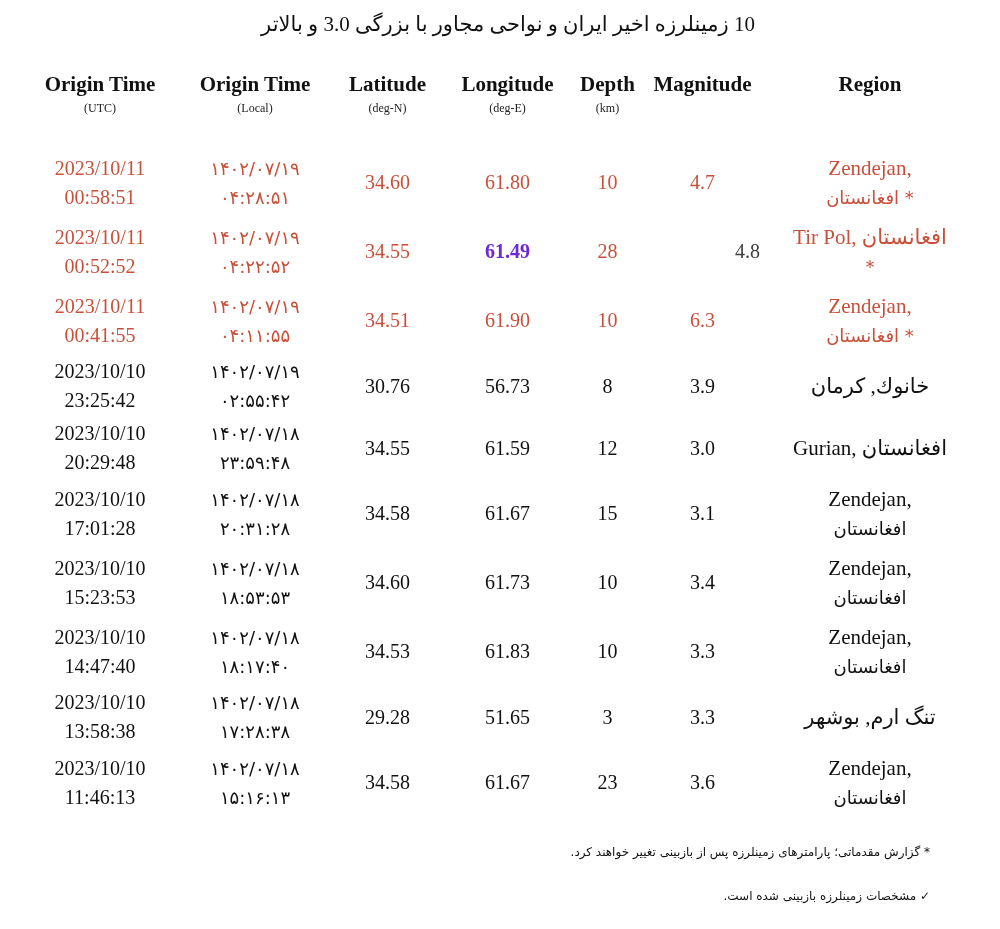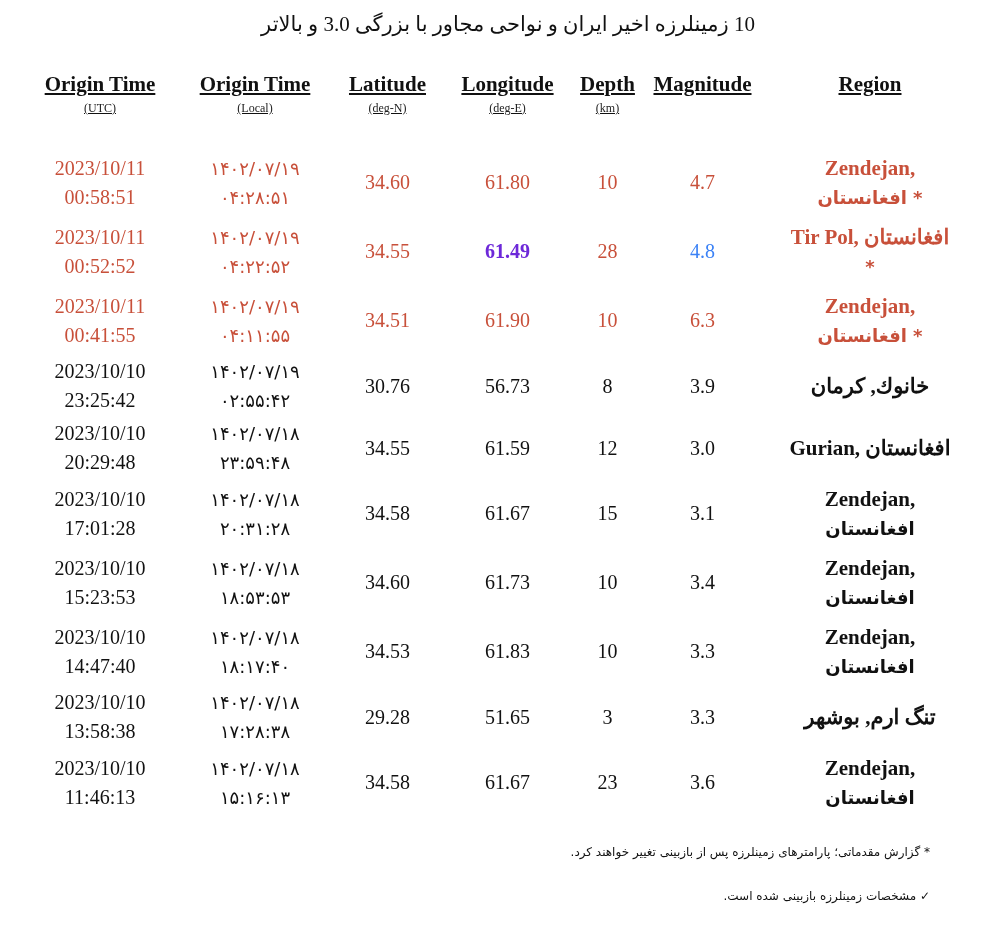--- a/index.html
+++ b/index.html
@@ -6,27 +6,27 @@
   body { width:1000px; height:929px; position:relative; overflow:hidden;
          font-family:"Liberation Serif", "DejaVu Serif", serif; color:#111; }
   .title { position:absolute; top:12px; left:8px; width:1000px; text-align:center;
            font-size:21px; direction:rtl; unicode-bidi:plaintext; }
   .title span { display:inline-block; }
   table { position:absolute; top:72px; left:20px; border-collapse:collapse; table-layout:fixed; width:960px; }
   col.c1{width:160px} col.c2{width:150px} col.c3{width:115px} col.c4{width:125px}
   col.c5{width:75px} col.c6{width:115px} col.c7{width:220px}
   th { font-weight:bold; font-size:21px; padding:0; line-height:24px; vertical-align:top; text-align:center; }
   th .unit { display:block; font-weight:normal; font-size:12px; line-height:24px; color:#222; }
-  thead tr { height:76px;text-decoration:underline; }
+  thead tr { height:76px; }
   td { text-align:center; font-size:20px; line-height:29px; padding:0; vertical-align:middle; }
   td .persian { font-family:"DejaVu Sans", sans-serif; font-size:18px; line-height:29px; letter-spacing:1px; }
   tr.red td { color:#c8503a; }
   tr.row { height:69px; }
   tr.row.short { height:62px; }
-  td.region { direction:ltr; font-size:21px;font-weight:bold; }
+  td.region { direction:ltr; font-size:21px; }
   td.region .ln { display:block; }
   td.region .fa { font-family:"DejaVu Sans", sans-serif; font-size:18px; }
   .notes { position:absolute; left:380px; width:550px; direction:rtl; text-align:right;
            font-family:"DejaVu Sans", sans-serif; font-size:12px; color:#111; }
   .note1 { top:845px; }
   .note2 { top:889px; }
 </style>
 </head>
 <body>
 
@@ -65,21 +65,21 @@
           <span class="ln">Zendejan,</span>
           <span class="ln fa" dir="rtl">* افغانستان</span>
         </td>
       </tr>
       <tr class="row red">
         <td style="color: rgb(200, 80, 58);"><span>2023/10/11</span><br><span>00:52:52</span></td>
         <td style="color: rgb(200, 80, 58);"><span class="persian">۱۴۰۲/۰۷/۱۹</span><br><span class="persian">۰۴:۲۲:۵۲</span></td>
         <td style="color: rgb(200, 80, 58);">34.55</td>
         <td style="color: #6d28d9; font-weight: bold;">61.49</td>
         <td style="color: rgb(200, 80, 58);">28</td>
-        <td style="color: #3b82f6;">4.8</td>
+        <td style="color: #404040; text-align: right;">4.8</td>
         <td class="region" style="color: rgb(200, 80, 58);">
           <span class="ln">Tir Pol, افغانستان</span>
           <span class="ln fa" dir="rtl">*</span>
         </td>
       </tr>
       <tr class="row red">
         <td style="color: rgb(200, 80, 58);"><span>2023/10/11</span><br><span>00:41:55</span></td>
         <td style="color: rgb(200, 80, 58);"><span class="persian">۱۴۰۲/۰۷/۱۹</span><br><span class="persian">۰۴:۱۱:۵۵</span></td>
         <td style="color: rgb(200, 80, 58);">34.51</td>
         <td style="color: rgb(200, 80, 58);">61.90</td>

